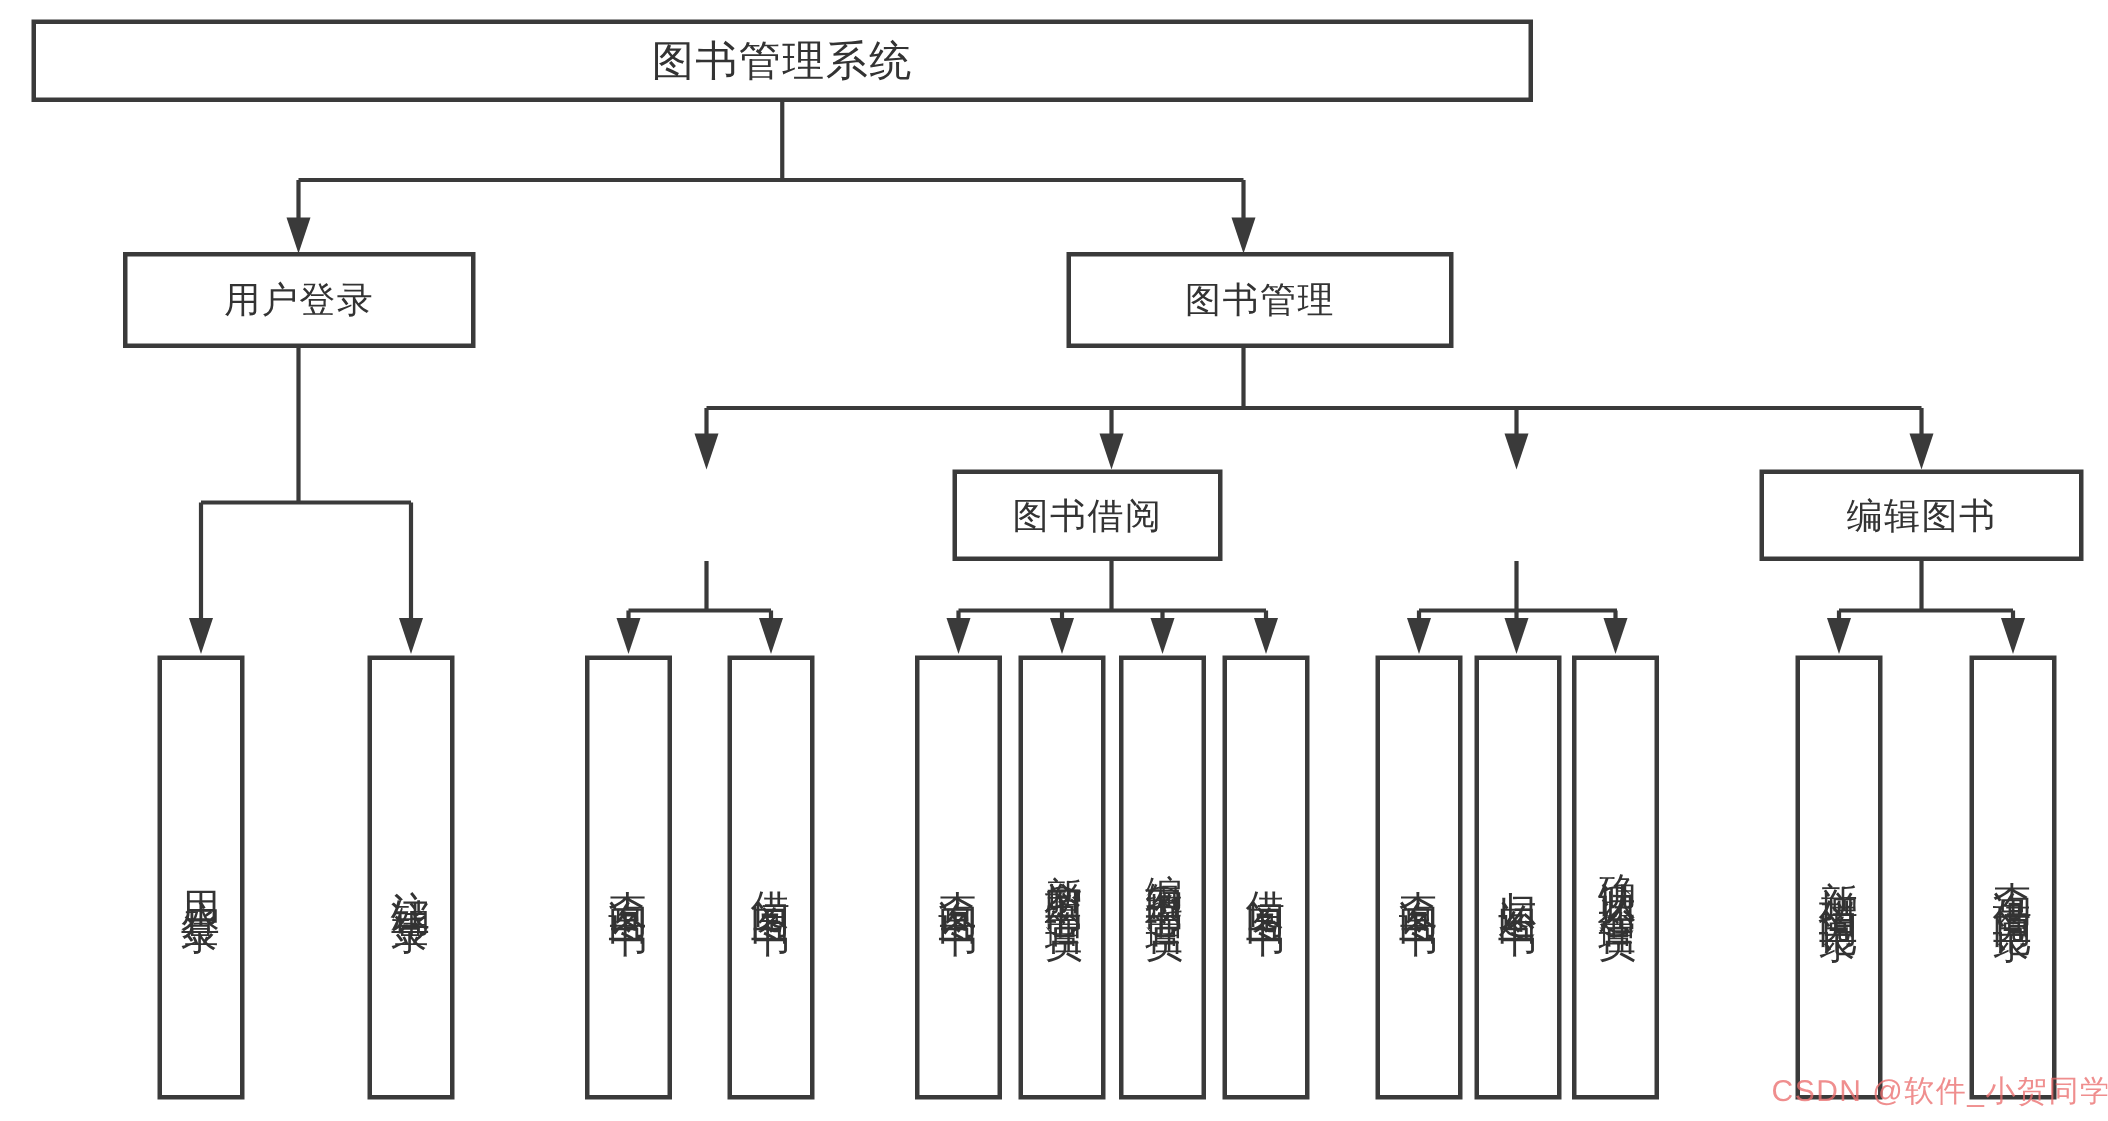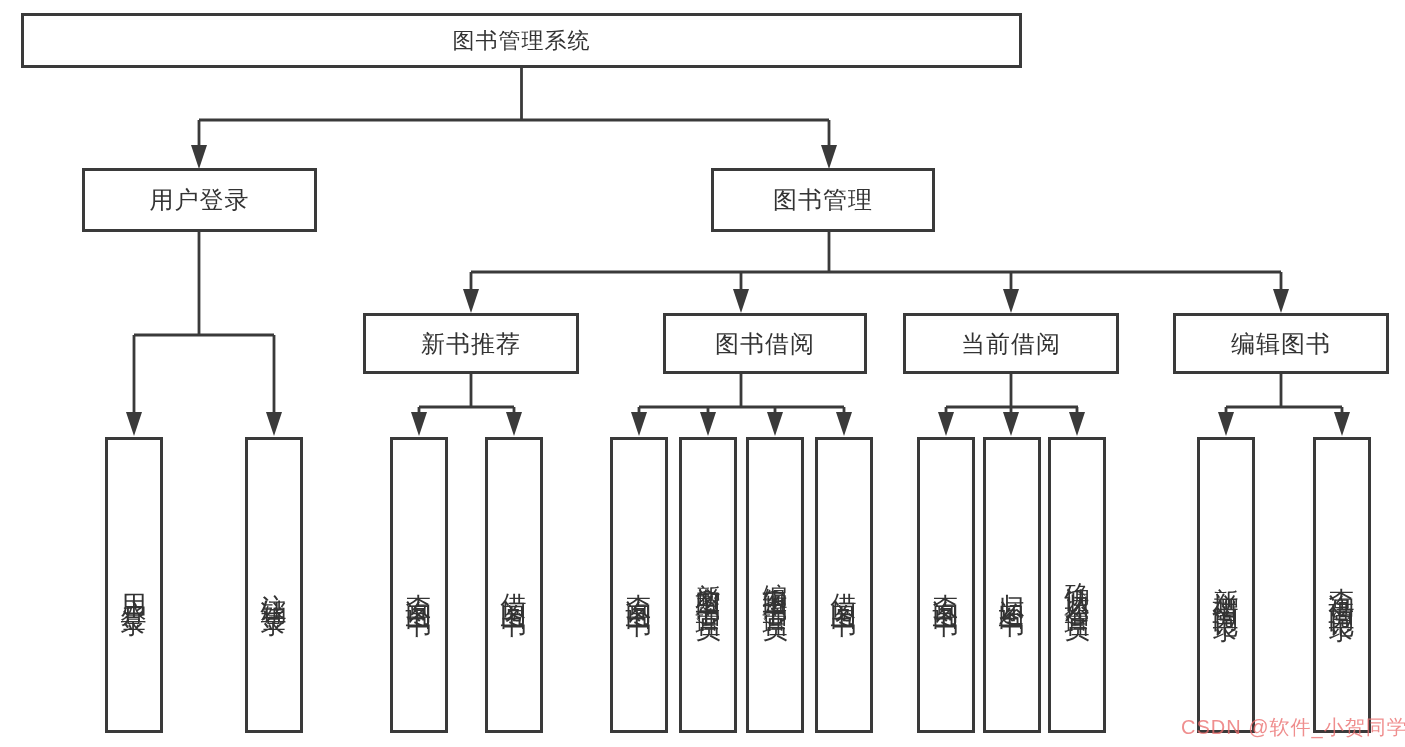--- a/index.html
+++ b/index.html
@@ -22,21 +22,21 @@
     box-sizing: border-box;
     border: 3px solid #3a3a3a;
     background: #ffffff;
     color: #333333;
     display: flex;
     align-items: center;
     justify-content: center;
     z-index: 2;
   }
   .h-node { font-size: 24px; letter-spacing: 1px; }
-  .root-node { font-size: 22px; }
+  .root-node { font-size: 28px; }
   .v-node {
     writing-mode: vertical-rl;
     text-orientation: mixed;
     font-size: 26px;
     letter-spacing: 6px;
     line-height: 1;
   }
   .v-long { font-size: 25px; letter-spacing: 5px; }
   .watermark {
     position: absolute;
@@ -87,25 +87,23 @@
     <polygon points="1069,412 1085,412 1077,436" fill="#3a3a3a" stroke="none"></polygon>
 
     <path d="M1281 374 V407 M1226 407 H1342 M1226 407 V414 M1342 407 V414"></path>
     <polygon points="1218,412 1234,412 1226,436" fill="#3a3a3a" stroke="none"></polygon>
     <polygon points="1334,412 1350,412 1342,436" fill="#3a3a3a" stroke="none"></polygon>
   </svg>
 
   <div class="node h-node root-node" style="left:21px; top:13px; width:1001px; height:55px;">图书管理系统</div>
 
   <div class="node h-node" style="left:82px; top:168px; width:235px; height:64px;">用户登录</div>
-  <div class="node h-node" style="left:711px; top:168px; width:224px; height:64px;">图书管理</div>
+  <div class="node h-node" style="left:711px; top:168px; width:258px; height:64px;">图书管理</div>
 
-  <div class="node h-node" style="left:363px; top:313px; width:216px; height:61px;">新书推荐</div>
-  <div class="node h-node" style="left:663px; top:313px; width:204px; height:61px;">图书借阅</div>
-  <div class="node h-node" style="left:903px; top:313px; width:216px; height:61px;">当前借阅</div>
+  <div class="node h-node" style="left:635px; top:313px; width:180px; height:61px;">图书借阅</div>
   <div class="node h-node" style="left:1173px; top:313px; width:216px; height:61px;">编辑图书</div>
 
   <div class="node v-node" style="left:105px; top:437px; width:58px; height:296px;">用户登录</div>
   <div class="node v-node" style="left:245px; top:437px; width:58px; height:296px;">注销登录</div>
 
   <div class="node v-node" style="left:390px; top:437px; width:58px; height:296px;">查询图书</div>
   <div class="node v-node" style="left:485px; top:437px; width:58px; height:296px;">借阅图书</div>
 
   <div class="node v-node" style="left:610px; top:437px; width:58px; height:296px;">查询图书</div>
   <div class="node v-node v-long" style="left:679px; top:437px; width:58px; height:296px;">新增图书（管理员）</div>

